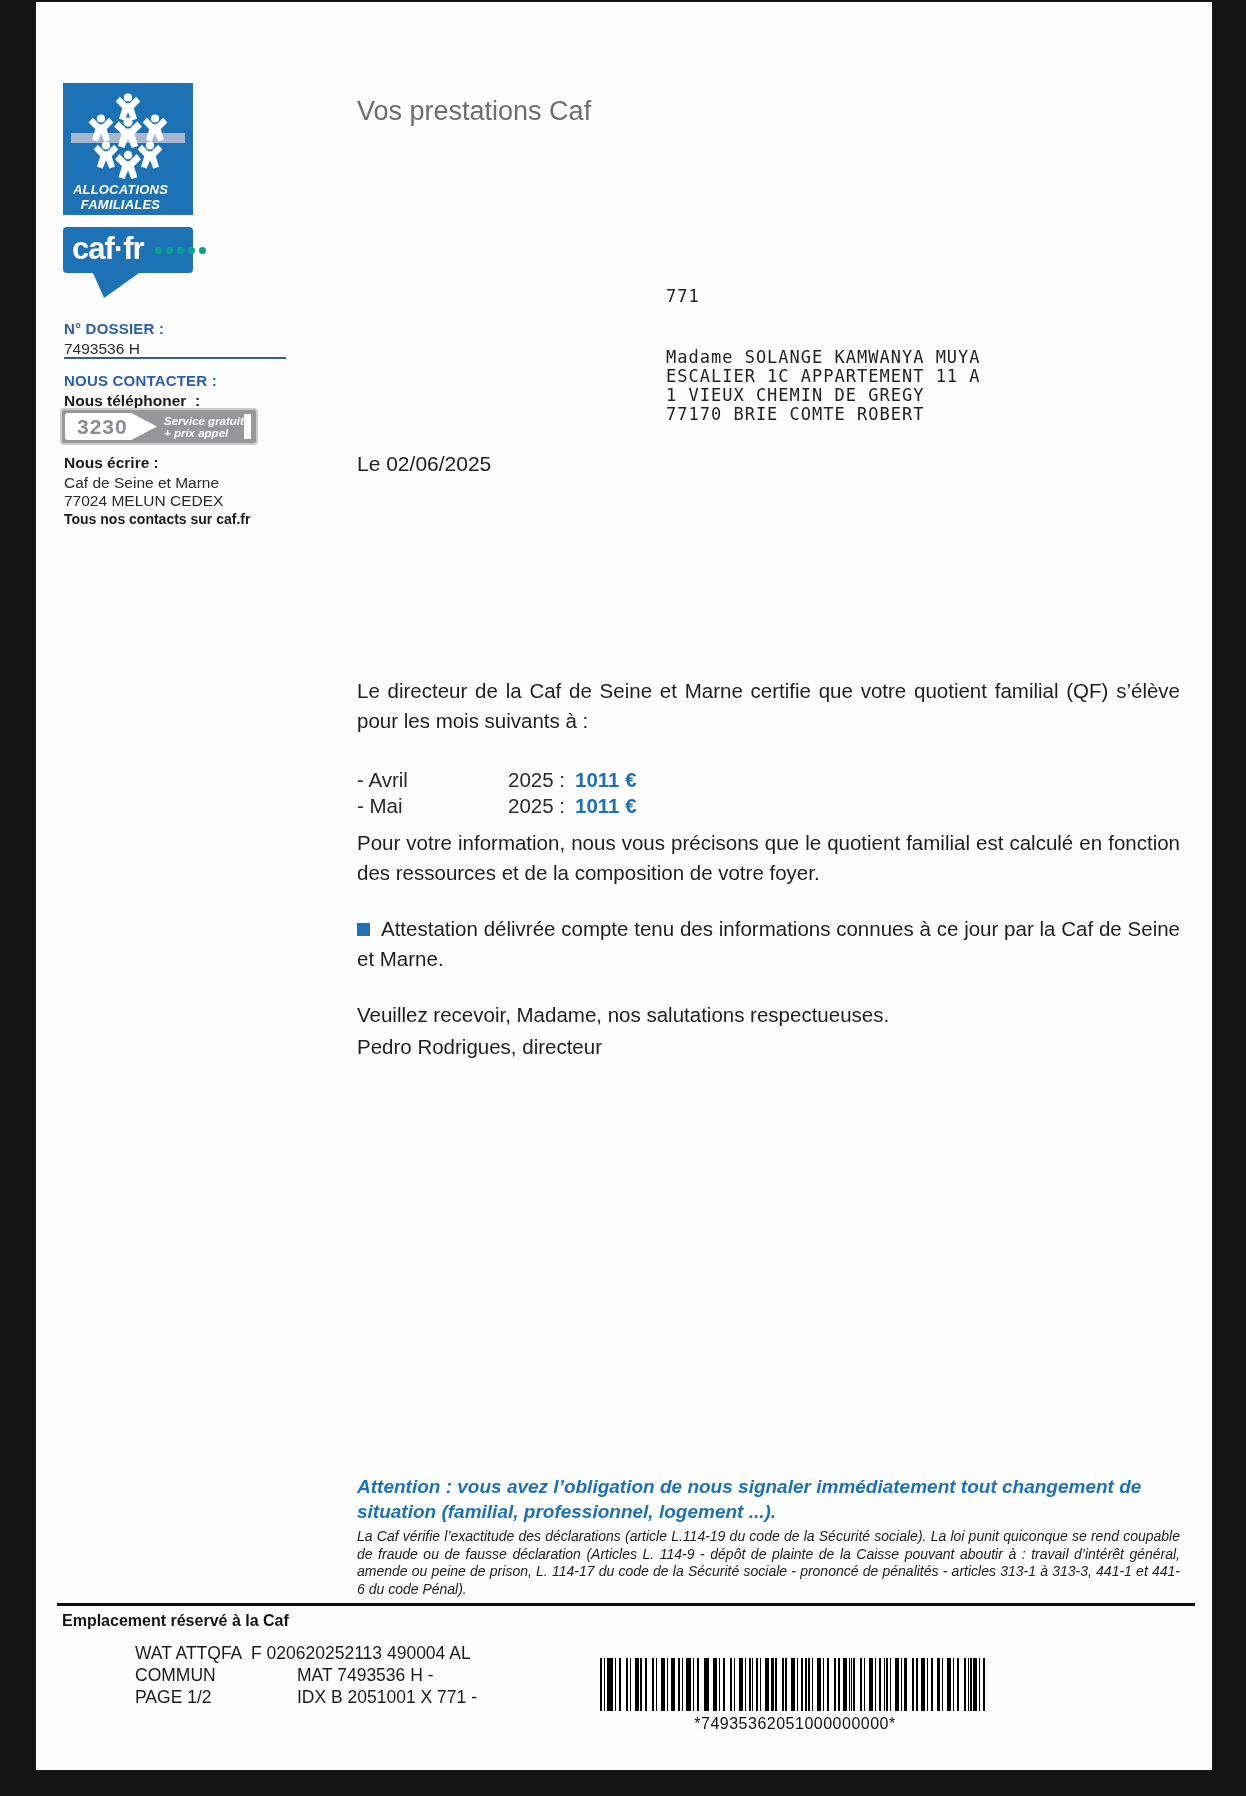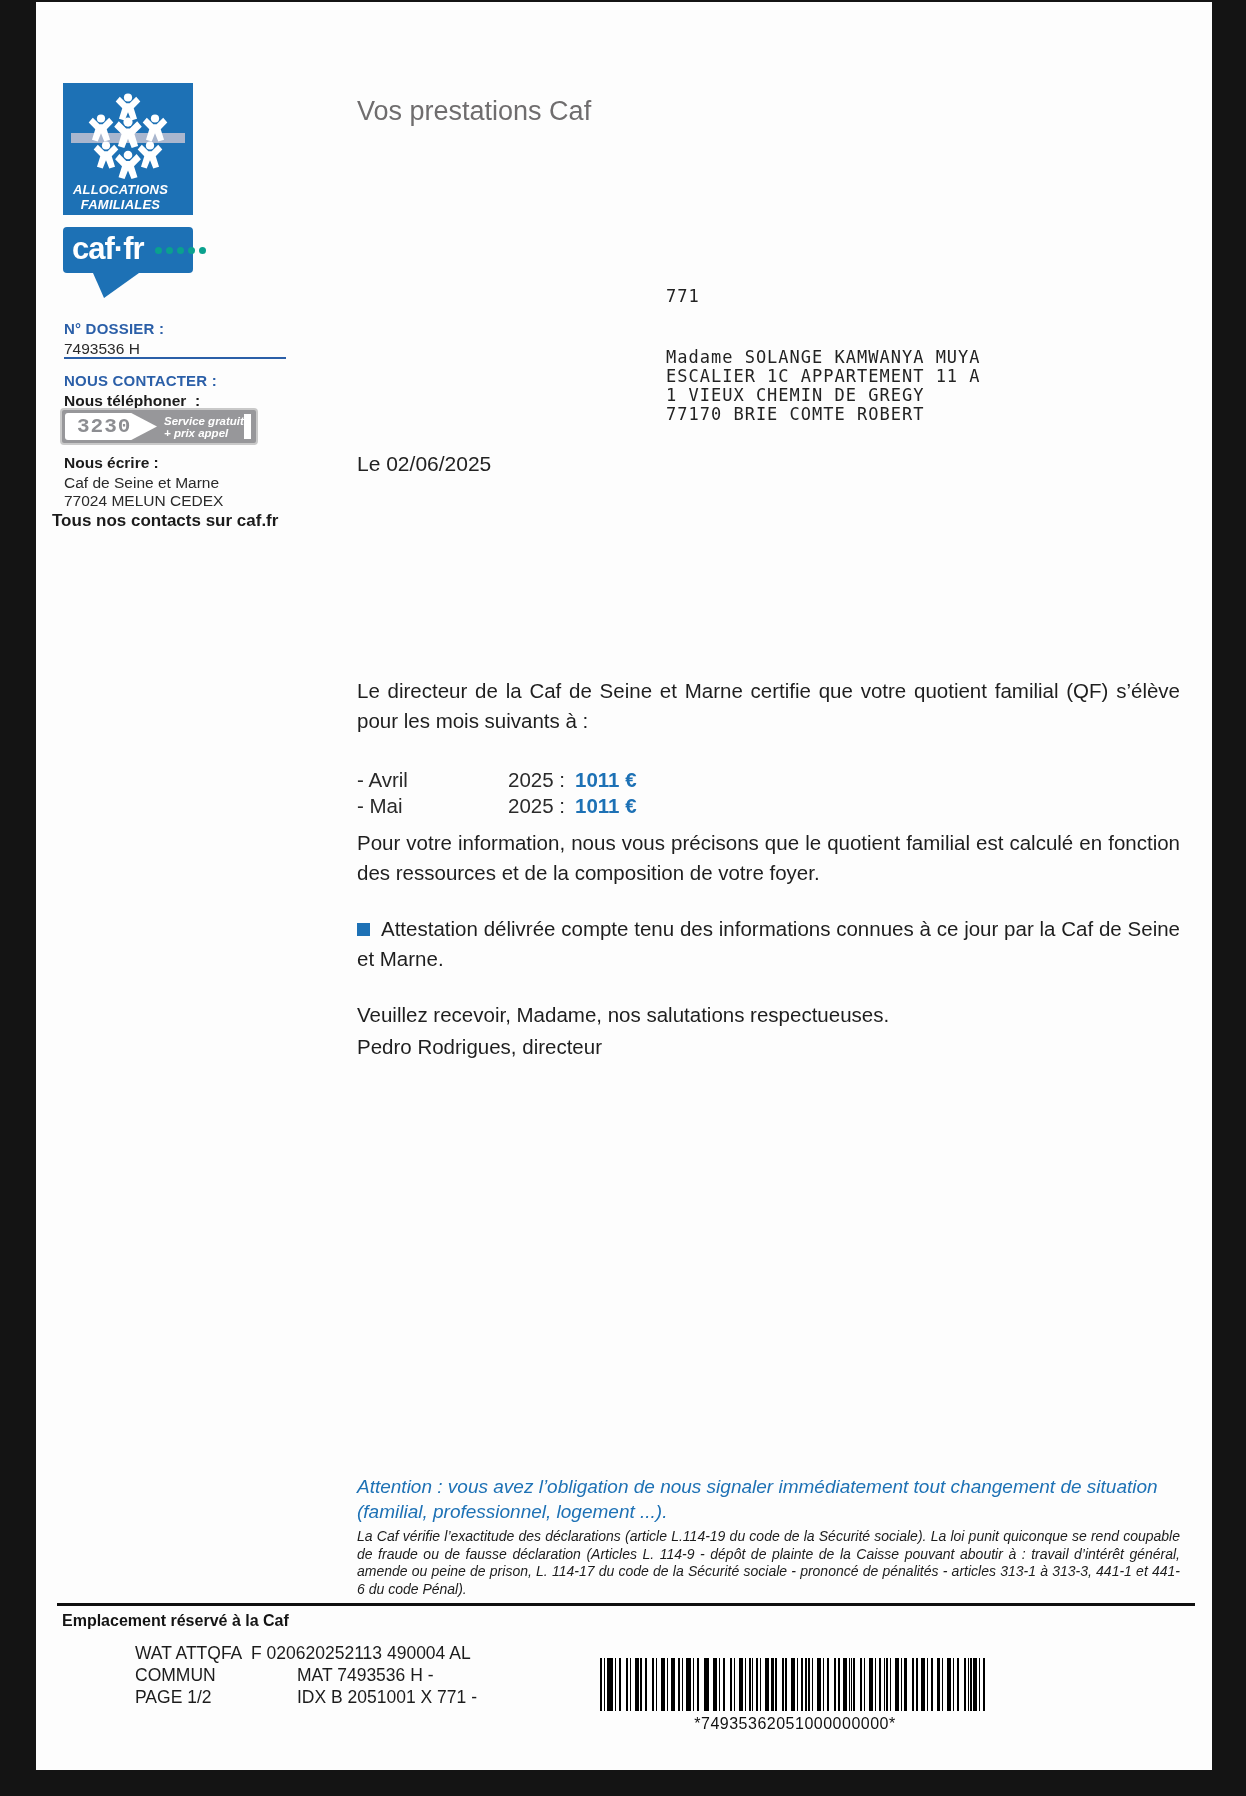--- a/index.html
+++ b/index.html
@@ -25,21 +25,21 @@
   .side-bold{color:#1b1b1b;font-weight:bold;font-size:15.5px;}
   .side-text{color:#2a2a2a;font-size:15.5px;}
   .side-rule{left:28px;top:355px;width:222px;height:2px;background:#2b5fa8;}
   .pre{white-space:pre;}
 
   .badge{left:24px;top:406px;width:198px;height:37px;background:#97979a;
          border:2px solid #c9c9c9;border-radius:4px;box-sizing:border-box;}
   .badge-num{position:absolute;left:3px;top:3px;bottom:3px;width:92px;background:#fff;
              border-radius:3px 0 0 3px;clip-path:polygon(0 0,72% 0,100% 50%,72% 100%,0 100%);
              color:#8d8e92;font-weight:bold;font-size:21px;line-height:27px;
-             text-align:left;padding-left:12px;letter-spacing:1px;box-sizing:border-box;font-family:Liberation Mono, monospace;}
+             text-align:left;padding-left:12px;letter-spacing:1px;box-sizing:border-box;}
   .badge-note{position:absolute;left:102px;top:5px;color:#fff;font-weight:bold;
               font-size:11.5px;line-height:12px;font-style:italic;}
   .badge-bar{position:absolute;right:5px;top:4px;bottom:4px;width:7px;background:#fff;}
 
   
   .suptitle{left:321px;top:94px;color:#6f6d6e;font-size:27px;}
   .title{left:321px;top:125px;color:#1d71b5;font-size:31px;font-weight:bold;letter-spacing:.2px;}
 
   
   .mono{font-family:"DejaVu Sans Mono",monospace;color:#232323;font-size:17px;letter-spacing:1px;}
@@ -58,21 +58,21 @@
   .qf-row.r2{top:792px;}
   .qf-month{width:151px;}
   .qf-year{margin-right:10px;}
   .qf-value{color:#1d71b5;font-weight:bold;}
   .bullet{display:inline-block;width:13px;height:13px;background:#1d71b5;margin-right:11px;}
   .closing{left:321px;top:1001px;color:#1e1e1e;font-size:20.5px;}
   .signature{left:321px;top:1033px;color:#1e1e1e;font-size:20.5px;}
 
   
   .attention{left:321px;top:1472px;width:823px;}
-  .att-title{color:#1d71b5;font-weight:normal;font-style:italic;font-size:19px;line-height:25px;margin:0;}
+  .att-title{color:#1d71b5;font-weight:bold;font-style:italic;font-size:19px;line-height:25px;margin:0;}
   .att-legal1{color:#1c1c1c;font-style:italic;font-size:14px;line-height:17.5px;text-align:justify;margin:4px 0 0 0;}
   .att-legal2{color:#8f8f8f;font-style:italic;font-size:14px;line-height:17.5px;margin:1px 0 0 0;}
 
   
   .footer-divider{left:21px;top:1601px;width:1138px;height:3px;background:#101010;}
   .reserved{left:26px;top:1610px;color:#141414;font-weight:bold;font-size:16px;}
   .code{color:#1c1c1c;font-size:17.5px;}
   .code-l1{left:99px;top:1641px;}
   .code-l2a{left:99px;top:1663px;}
   .code-l2b{left:261px;top:1663px;}
@@ -142,21 +142,21 @@
       <div class="badge-note">
         <div>Service gratuit</div>
         <div>+ prix appel</div>
       </div>
       <div class="badge-bar"></div>
     </div>
 
     <div class="a side-bold" style="left:28px;top:452px;">Nous écrire :</div>
     <div class="a side-text" style="left:28px;top:472px;">Caf de Seine et Marne</div>
     <div class="a side-text" style="left:28px;top:490px;">77024 MELUN CEDEX</div>
-    <div class="a side-bold" style="left:16px;top:509px;font-size:17px;text-align:center;">Tous nos contacts sur caf.fr</div>
+    <div class="a side-bold" style="left:28px;top:509px;font-size:14px;text-align:center;">Tous nos contacts sur caf.fr</div>
 
     <div class="a suptitle">Vos prestations Caf</div>
 
     <div class="a mono recipient-batch">771</div>
     <div class="a mono recipient-lines">
       <div>Madame SOLANGE KAMWANYA MUYA</div>
       <div>ESCALIER 1C APPARTEMENT 11 A</div>
       <div>1 VIEUX CHEMIN DE GREGY</div>
       <div>77170 BRIE COMTE ROBERT</div>
     </div>

